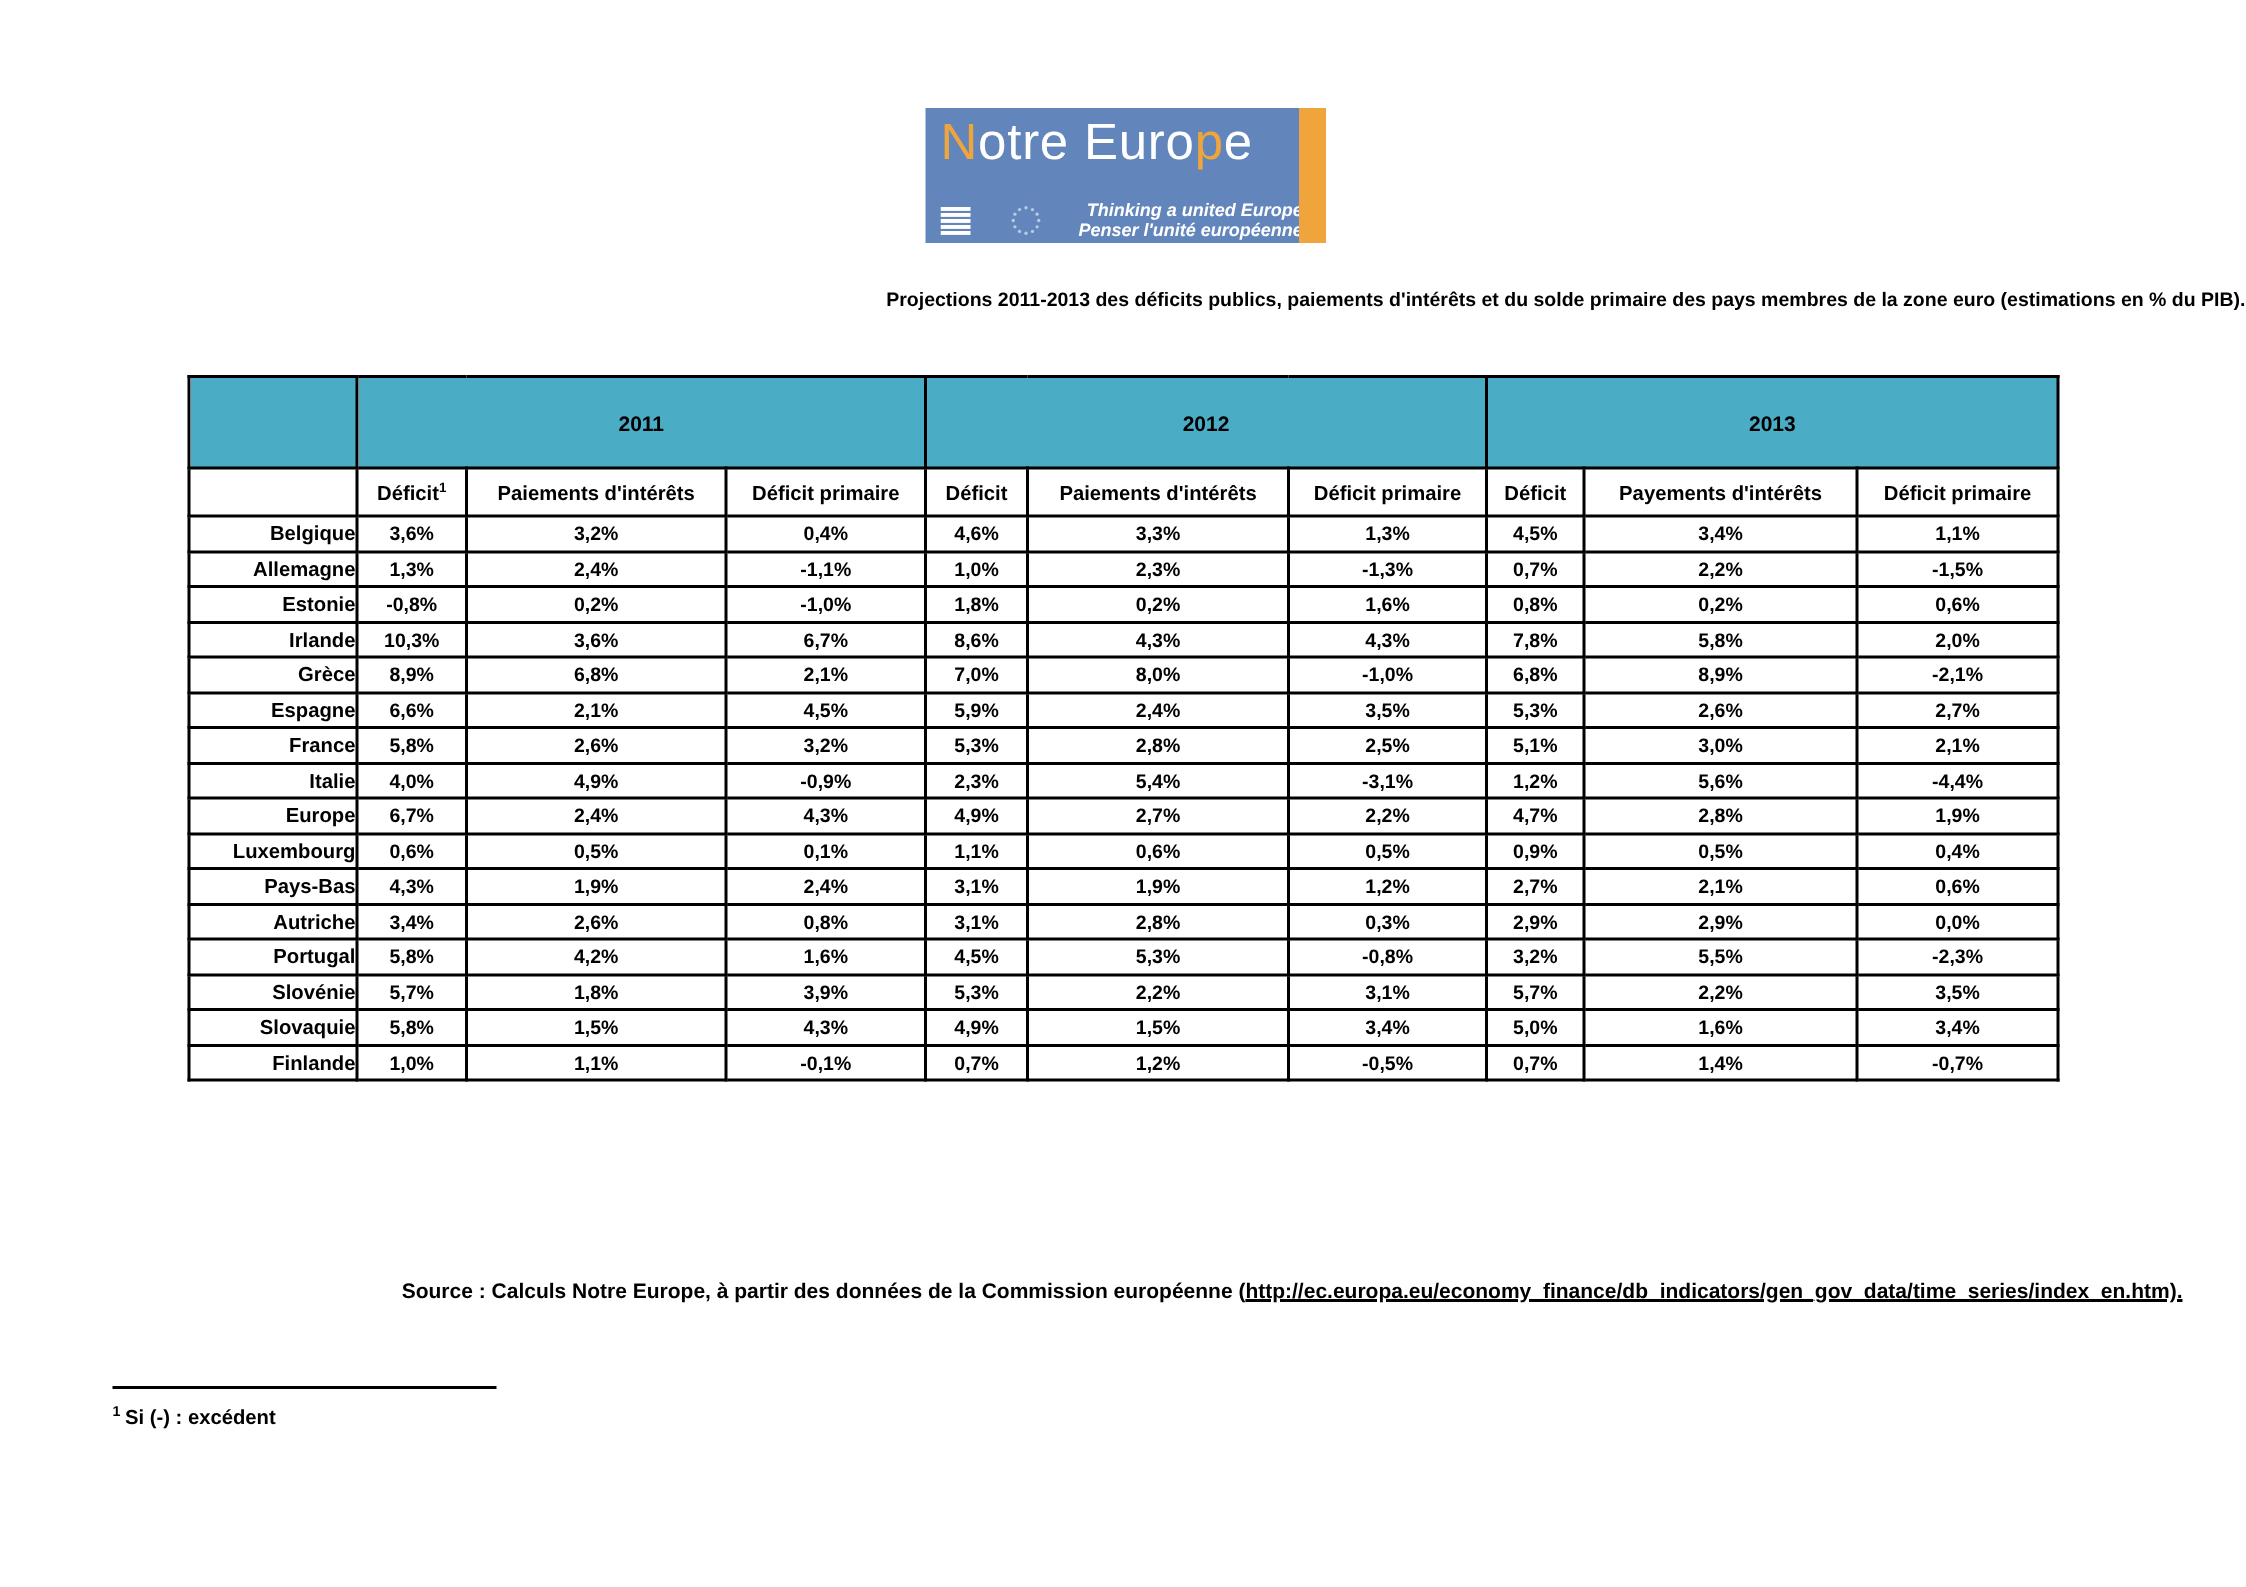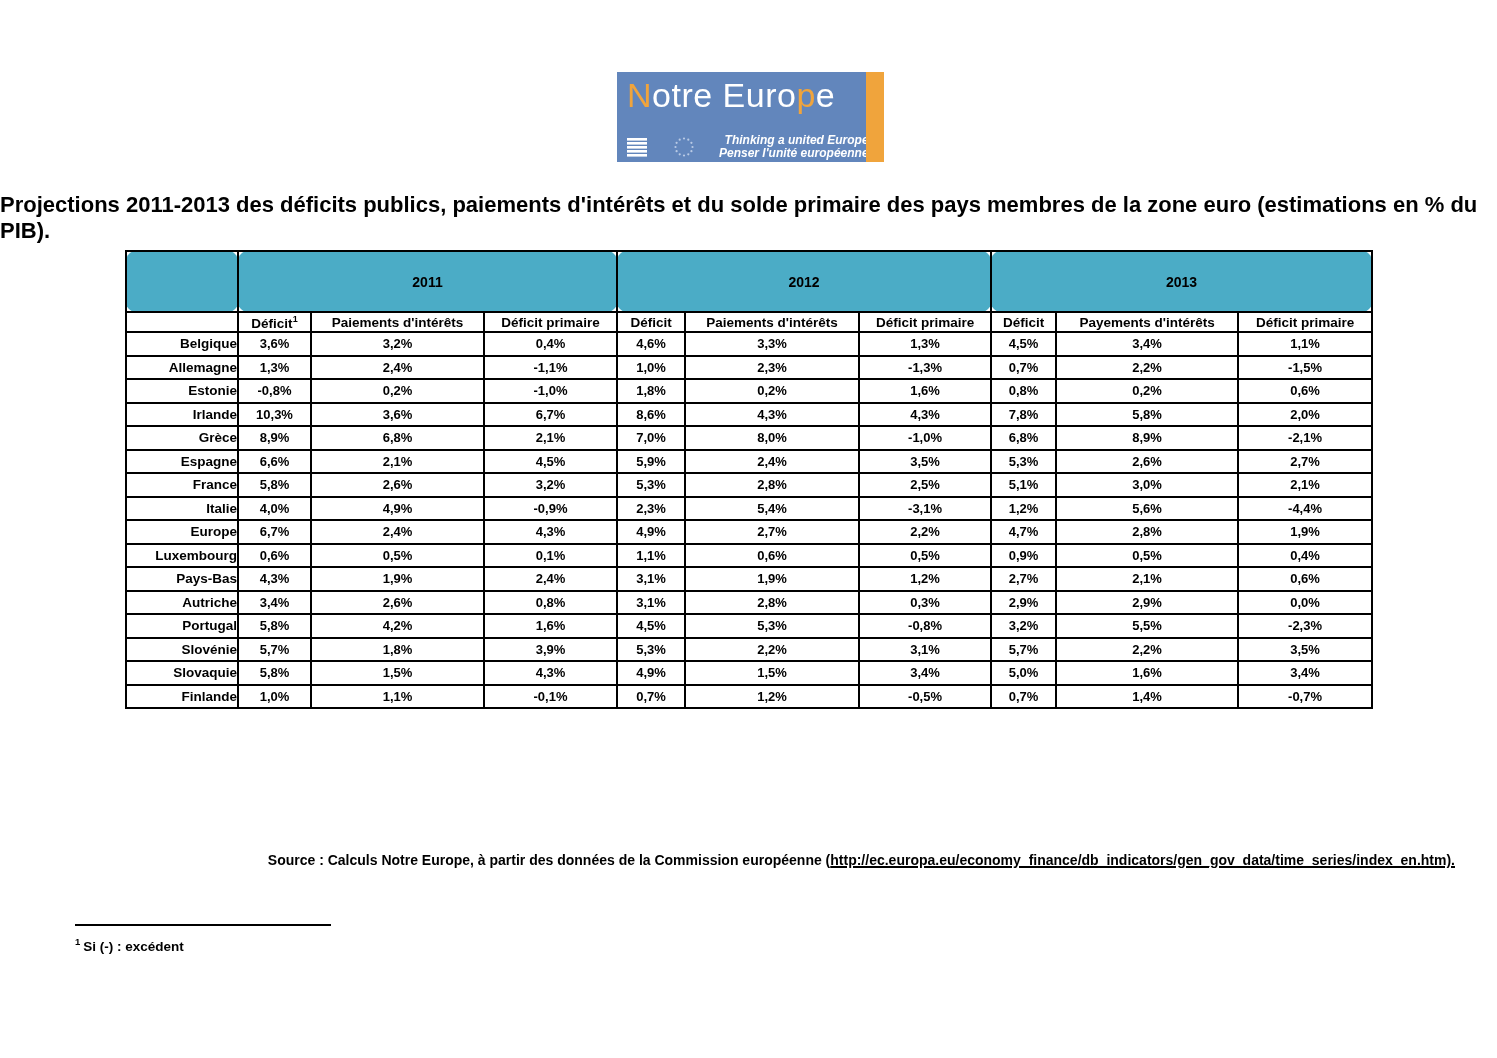--- a/index.html
+++ b/index.html
@@ -41,41 +41,41 @@
     color:#fff;font-style:italic;font-weight:600;
     font-size:12px;line-height:1.15;white-space:nowrap;
   }
   .logo-orange-bar{
     width:18px;height:90px;background:var(--logo-orange);
   }
   .lines-icon svg,.stars-icon svg{display:block;}
   
   .doc-title{
     position:absolute;left:0;top:192px;width:100%;
-    text-align:left;
-    font-weight:700;font-size:22px;
+    text-align:right;
+    font-weight:700;font-size:13px;
   }
   
   table.projections{
     position:absolute;left:125px;top:250px;
     width:1246px;
     border-collapse:collapse;table-layout:fixed;
     font-weight:700;
   }
   table.projections th,table.projections td{
     border:2px solid #000;
     text-align:center;vertical-align:middle;
     overflow:hidden;white-space:nowrap;
   }
   tr.year-row th{
     background:var(--teal);
-    height:61px;font-size:14px;border-radius:10px;
+    height:61px;font-size:14px;
   }
   tr.sub-row th{
-    height:20px;font-size:13.5px;margin-top:12px;
+    height:32px;font-size:13.5px;margin-top:12px;
   }
   tr.sub-row th sup{font-size:9px;vertical-align:super;}
   tbody td{height:23.5px;font-size:13px;}
   tbody td.country{
     text-align:right;padding-left:7px;font-size:13.5px;
   }
   
   .source{
     position:absolute;left:75px;top:852px;width:1380px;
     font-weight:700;font-size:14px;white-space:nowrap;text-align:right;

